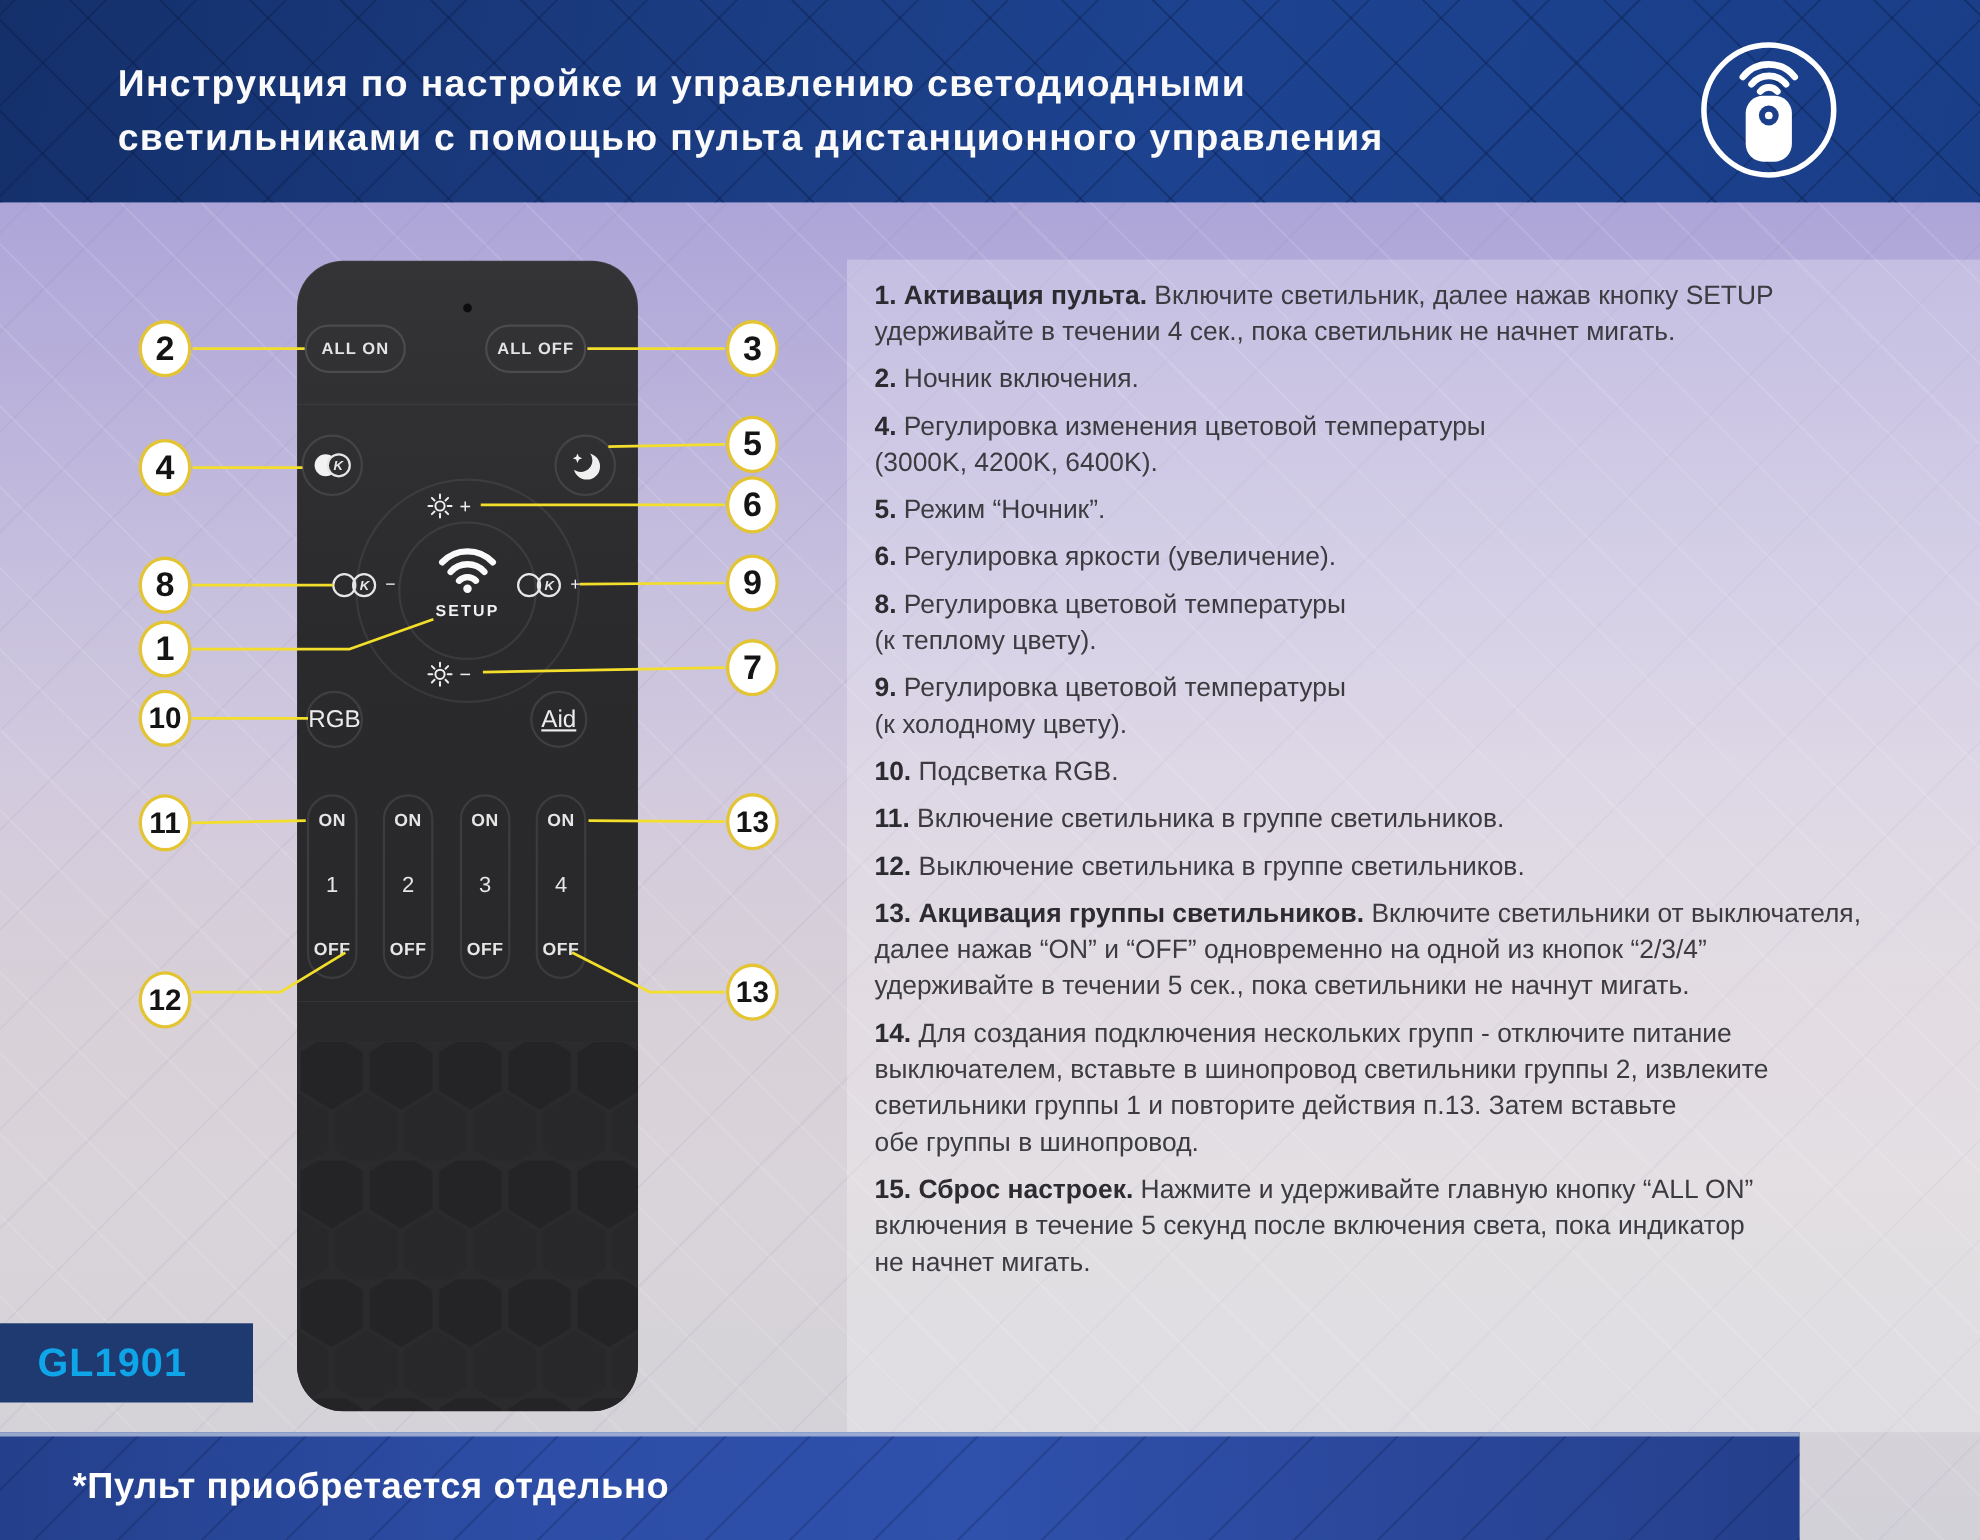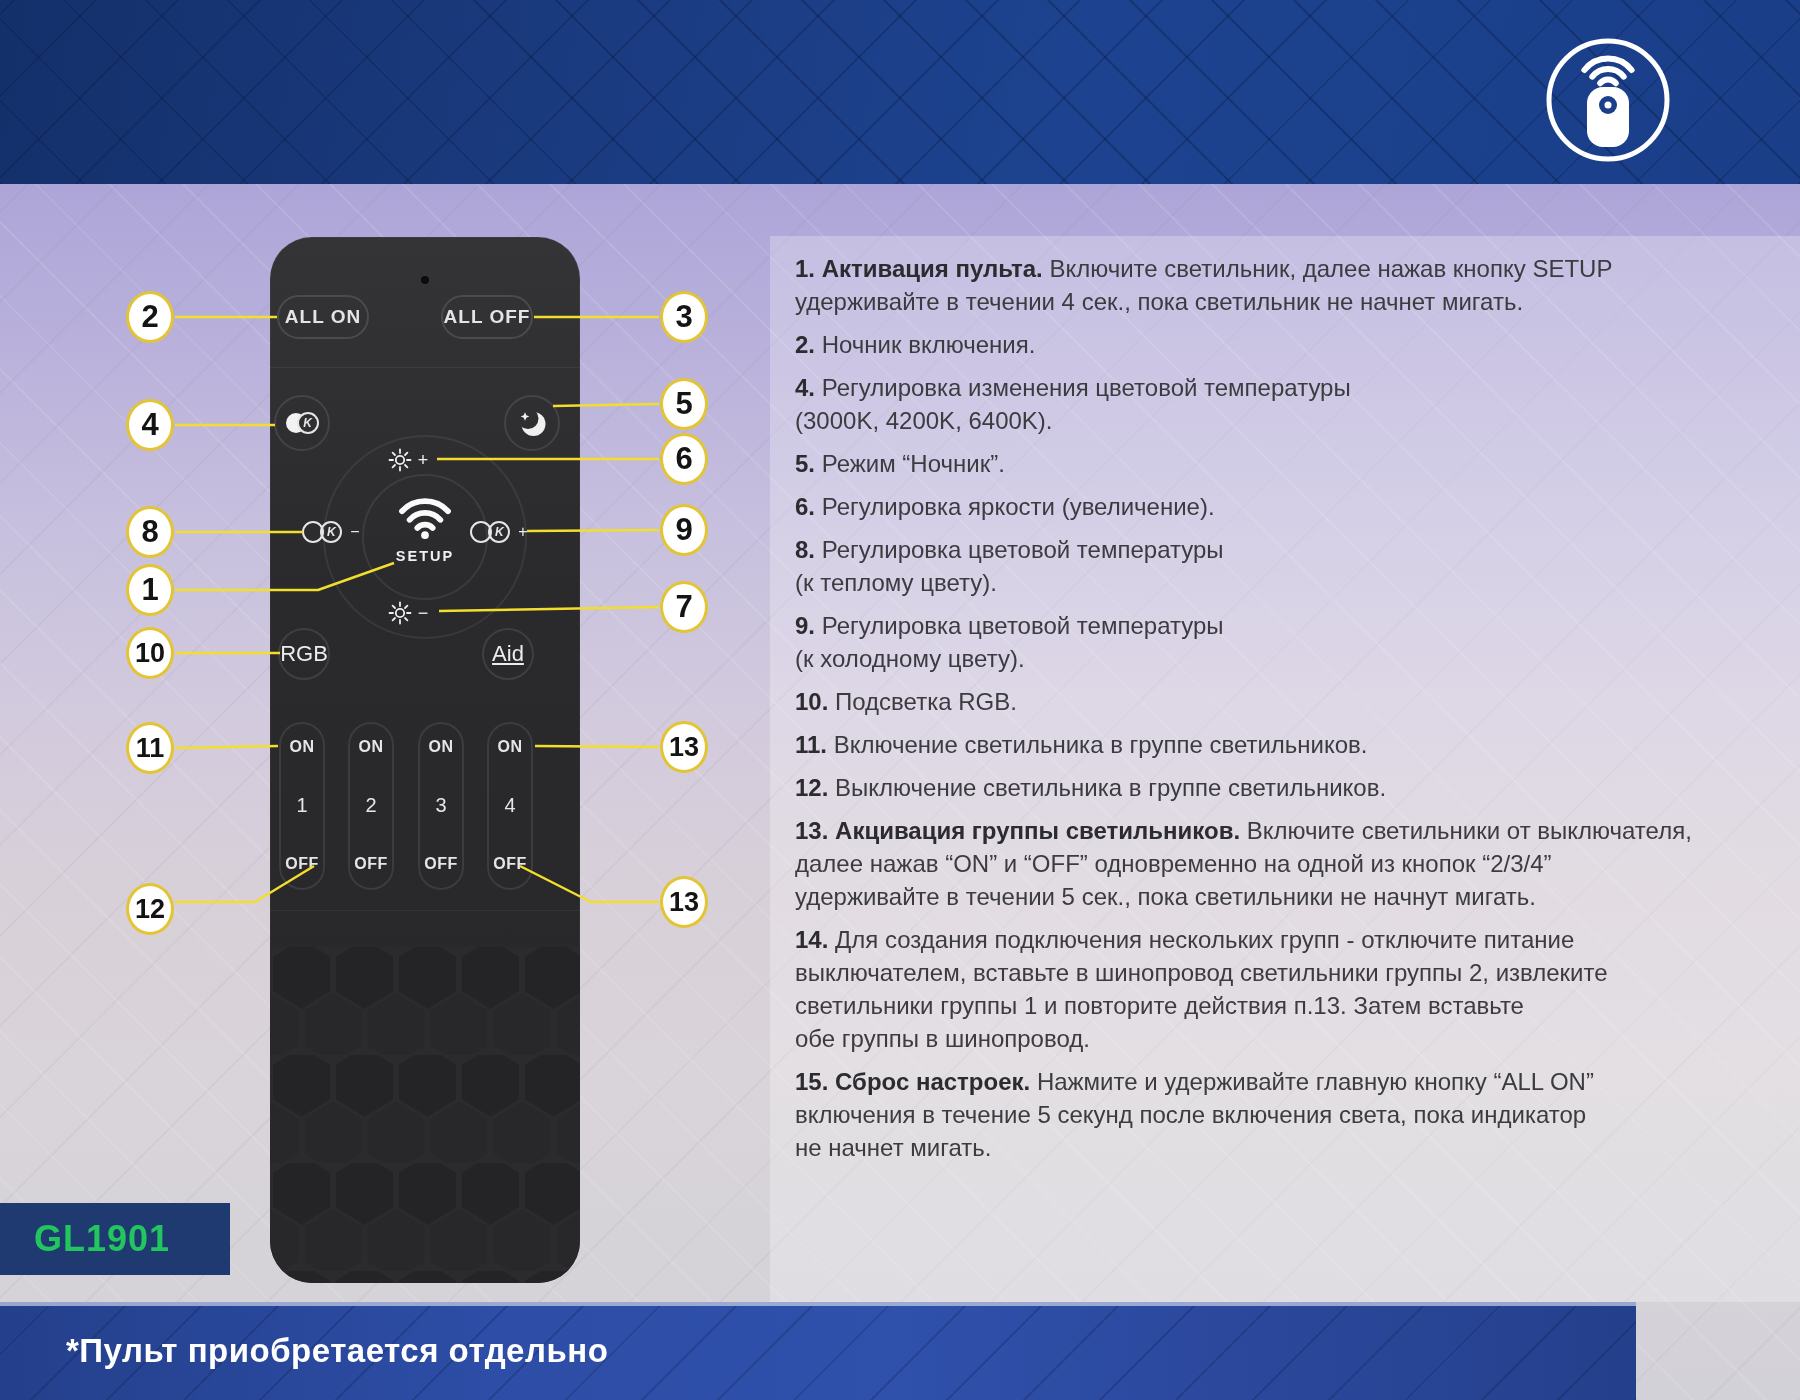--- a/index.html
+++ b/index.html
@@ -43,21 +43,21 @@
     position:absolute; left:270px; top:237px; width:310px; height:1046px; border-radius:42px;
     overflow:hidden; z-index:2;
     background:linear-gradient(180deg,#343437 0%,#2a2a2c 34%,#272729 100%);
     box-shadow:inset 0 0 0 1px rgba(255,255,255,0.04);
   }
   .led { position:absolute; left:151px; top:39px; width:8px; height:8px; border-radius:50%; background:#0c0c0c; }
   .divider { position:absolute; left:0; width:310px; height:1px; background:rgba(255,255,255,0.06); }
   .pillbtn {
     position:absolute; width:92px; height:44px; border:2px solid #4b4b4e; border-radius:22px;
     display:flex; align-items:center; justify-content:center;
-    color:#e4e4e4; font-size:19px; font-weight:600; letter-spacing:1px;
+    color:#e4e4e4; font-size:15px; font-weight:600; letter-spacing:1px;
   }
   .roundbtn {
     position:absolute; width:56px; height:56px; border-radius:50%;
     border:2px solid rgba(255,255,255,0.10);
     display:flex; align-items:center; justify-content:center; color:#ececec;
   }
   .pad  { position:absolute; left:53px;  top:198px; width:204px; height:204px; border-radius:50%; border:2px solid rgba(255,255,255,0.07); }
   .padin{ position:absolute; left:92px;  top:237px; width:126px; height:126px; border-radius:50%; border:2px solid rgba(255,255,255,0.08); }
   .icnrow { position:absolute; display:flex; align-items:center; justify-content:center; gap:6px; color:#efefef; }
   .sign { font-size:18px; font-weight:500; color:#efefef; }
@@ -91,37 +91,41 @@
 
   
   .instructions { position:absolute; left:795px; top:252px; width:970px; z-index:3;
     color:#3b3b40; font-size:24px; line-height:33px; }
   .instructions p { margin:0 0 10px 0; }
   .instructions b { color:#2b2b30; font-weight:700; }
   .it-text { white-space:pre-line; }
 
   
   .model-tag { position:absolute; left:0; top:1203px; width:230px; height:72px; background:#1e3a70; z-index:3;
-    color:#22c55e; font-size:36px; font-weight:700; letter-spacing:1px; line-height:72px; padding-left:34px; }
+    color:#0ea5e9; font-size:36px; font-weight:700; letter-spacing:1px; line-height:72px; padding-left:34px; }
   .footer {
     position:absolute; left:0; top:1302px; width:1636px; height:98px; z-index:5;
     background:linear-gradient(90deg,#24408c 0%,#2d4da6 30%,#2f50ab 55%,#2a4699 80%,#24408c 100%);
     border-top:4px solid rgba(190,200,224,0.75);
   }
   .footer::after { content:""; position:absolute; inset:0;
     background:repeating-linear-gradient(-45deg, rgba(12,28,70,0.25) 0 2px, transparent 2px 54px); }
   .footer .note { position:absolute; top:26px; color:#ffffff; font-size:33px; font-weight:700; letter-spacing:0.5px; z-index:2; }
   .note1 { left:66px; } .note2 { left:700px; }
 </style>
 </head>
 <body>
 
 <div class="page">
 
   <div class="header">
+    <div class="title">
+      <div>Инструкция по настройке и управлению светодиодными</div>
+      <div>светильниками с помощью пульта дистанционного управления</div>
+    </div>
     <svg class="badge-svg" width="136" height="136" viewBox="0 0 136 136">
       <circle cx="68" cy="68" r="59" fill="none" stroke="#ffffff" stroke-width="5"></circle>
       <path d="M44.4 38 A 30 30 0 0 1 91.6 38" fill="none" stroke="#ffffff" stroke-width="6" stroke-linecap="round"></path>
       <path d="M52.3 44.6 A 20 20 0 0 1 83.7 44.6" fill="none" stroke="#ffffff" stroke-width="6" stroke-linecap="round"></path>
       <path d="M60.2 51.2 A 10 10 0 0 1 75.8 51.2" fill="none" stroke="#ffffff" stroke-width="6" stroke-linecap="round"></path>
       <rect x="47" y="55" width="42" height="60" rx="16" fill="#ffffff"></rect>
       <circle cx="68" cy="73" r="9" fill="#1c3f8a"></circle>
       <circle cx="68" cy="73" r="3.5" fill="#ffffff"></circle>
     </svg>
   </div>

